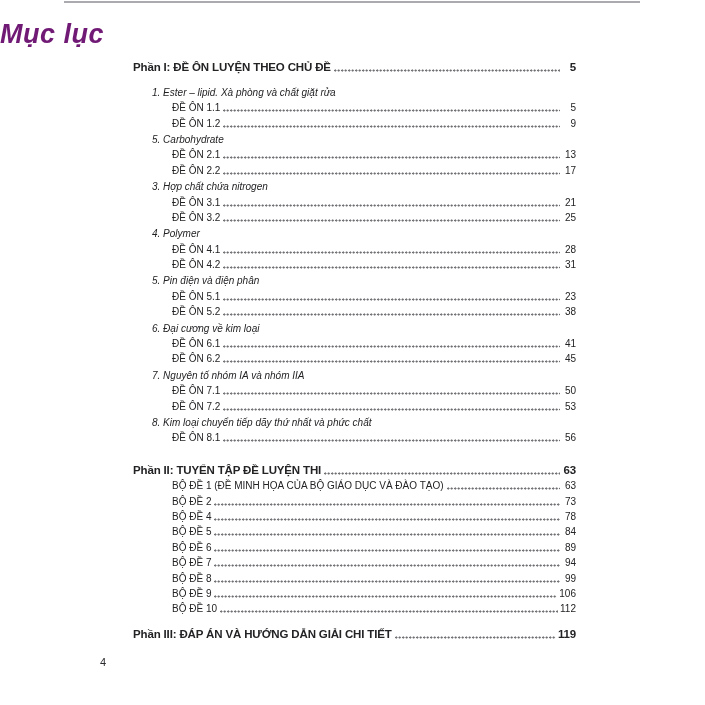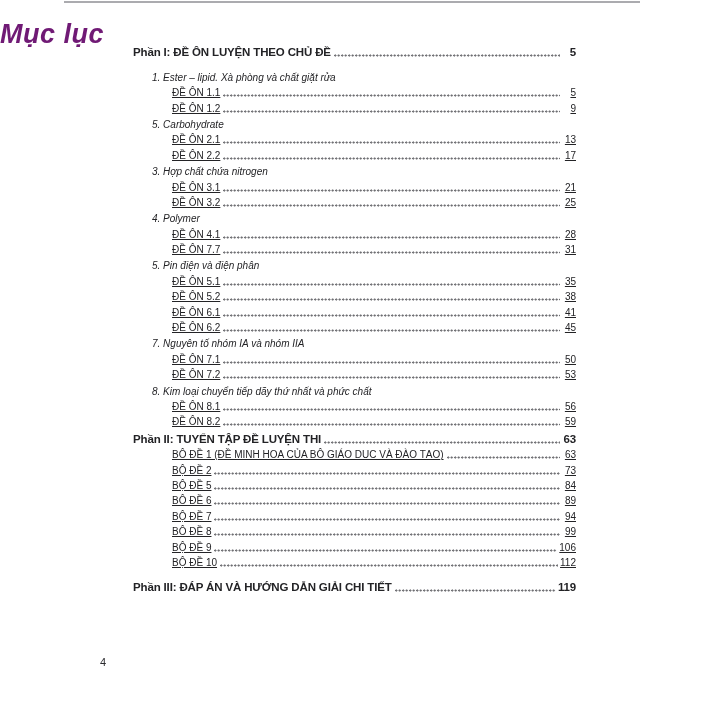--- a/index.html
+++ b/index.html
@@ -45,30 +45,29 @@
     align-items: flex-end;
     height: 15.4px;
     font-size: 10px;
     line-height: 13px;
     white-space: nowrap;
   }
   .row.heading {
     font-weight: bold;
     font-size: 11.5px;
     letter-spacing: -0.15px;
-    margin-top: 2px;
+    margin-top: 17px;
   }
   .row.chapter {
     font-style: italic;
     padding-left: 19px;
     margin-top: 1px;
   }
   .row.entry {
     padding-left: 39px;
-    text-decoration: underline;
   }
   .heading + .chapter { margin-top: 9px; }
   .toc-section:last-child .row.heading { margin-top: 10px; }
   .lbl { flex: 0 0 auto; }
   .leader {
     flex: 1 1 auto;
     align-self: flex-end;
     height: 3px;
     margin: 0 2px 2px 3px;
     background-image: radial-gradient(circle at 1.2px 1.5px, #6e6e72 0.9px, transparent 1.3px);
@@ -144,37 +143,40 @@
       </div>
       <div class="row chapter">
         <span class="lbl">4. Polymer</span>
       </div>
       <div class="row entry">
         <span class="lbl">ĐỀ ÔN 4.1</span>
         <span class="leader"></span>
         <span class="pg">28</span>
       </div>
       <div class="row entry">
-        <span class="lbl">ĐỀ ÔN 7.7</span>
+        <span class="lbl">ĐỀ ÔN 4.2</span>
         <span class="leader"></span>
         <span class="pg">31</span>
       </div>
       <div class="row chapter">
         <span class="lbl">5. Pin điện và điện phân</span>
       </div>
       <div class="row entry">
         <span class="lbl">ĐỀ ÔN 5.1</span>
         <span class="leader"></span>
-        <span class="pg">35</span>
+        <span class="pg">23</span>
       </div>
       <div class="row entry">
         <span class="lbl">ĐỀ ÔN 5.2</span>
         <span class="leader"></span>
         <span class="pg">38</span>
       </div>
+      <div class="row chapter">
+        <span class="lbl">6. Đại cương về kim loại</span>
+      </div>
       <div class="row entry">
         <span class="lbl">ĐỀ ÔN 6.1</span>
         <span class="leader"></span>
         <span class="pg">41</span>
       </div>
       <div class="row entry">
         <span class="lbl">ĐỀ ÔN 6.2</span>
         <span class="leader"></span>
         <span class="pg">45</span>
       </div>
@@ -191,44 +193,44 @@
         <span class="leader"></span>
         <span class="pg">53</span>
       </div>
       <div class="row chapter">
         <span class="lbl">8. Kim loại chuyển tiếp dãy thứ nhất và phức chất</span>
       </div>
       <div class="row entry">
         <span class="lbl">ĐỀ ÔN 8.1</span>
         <span class="leader"></span>
         <span class="pg">56</span>
-      </div>
-      <div class="row entry">
-        <span class="lbl">ĐỀ ÔN 8.2</span>
-        <span class="leader"></span>
-        <span class="pg">59</span>
       </div>
     </div>
     <div class="toc-section">
       <div class="row heading">
         <span class="lbl">Phần II: TUYỂN TẬP ĐỀ LUYỆN THI</span>
         <span class="leader"></span>
         <span class="pg">63</span>
       </div>
       <div class="row entry">
         <span class="lbl">BỘ ĐỀ 1 (ĐỀ MINH HỌA CỦA BỘ GIÁO DỤC VÀ ĐÀO TẠO)</span>
         <span class="leader"></span>
         <span class="pg">63</span>
       </div>
       <div class="row entry">
         <span class="lbl">BỘ ĐỀ 2</span>
         <span class="leader"></span>
         <span class="pg">73</span>
       </div>
       <div class="row entry">
+        <span class="lbl">BỘ ĐỀ 4</span>
+        <span class="leader"></span>
+        <span class="pg">78</span>
+      </div>
+      <div class="row entry">
         <span class="lbl">BỘ ĐỀ 5</span>
         <span class="leader"></span>
         <span class="pg">84</span>
       </div>
       <div class="row entry">
         <span class="lbl">BỘ ĐỀ 6</span>
         <span class="leader"></span>
         <span class="pg">89</span>
       </div>
       <div class="row entry">

